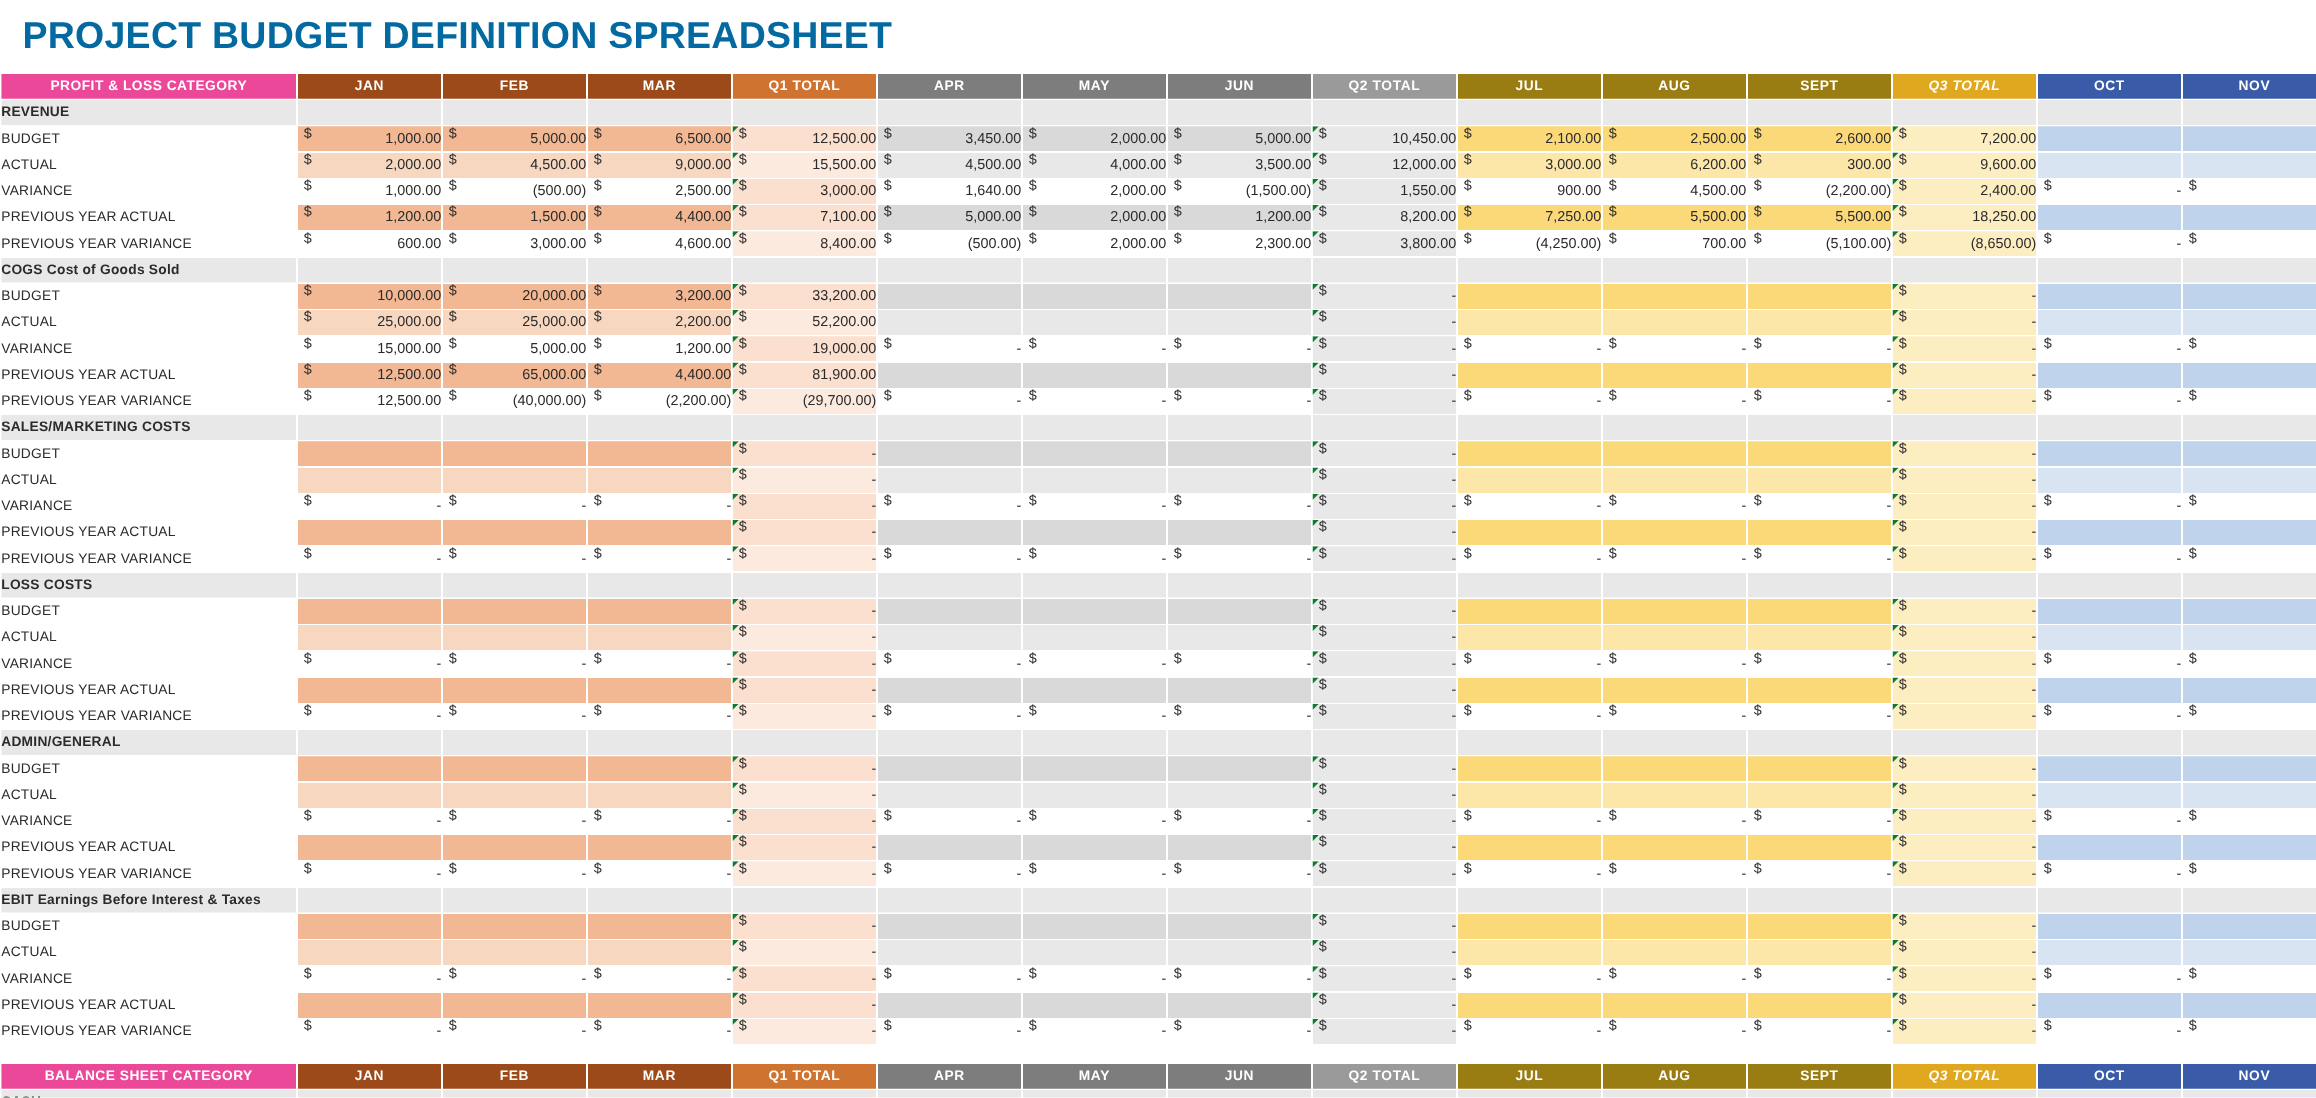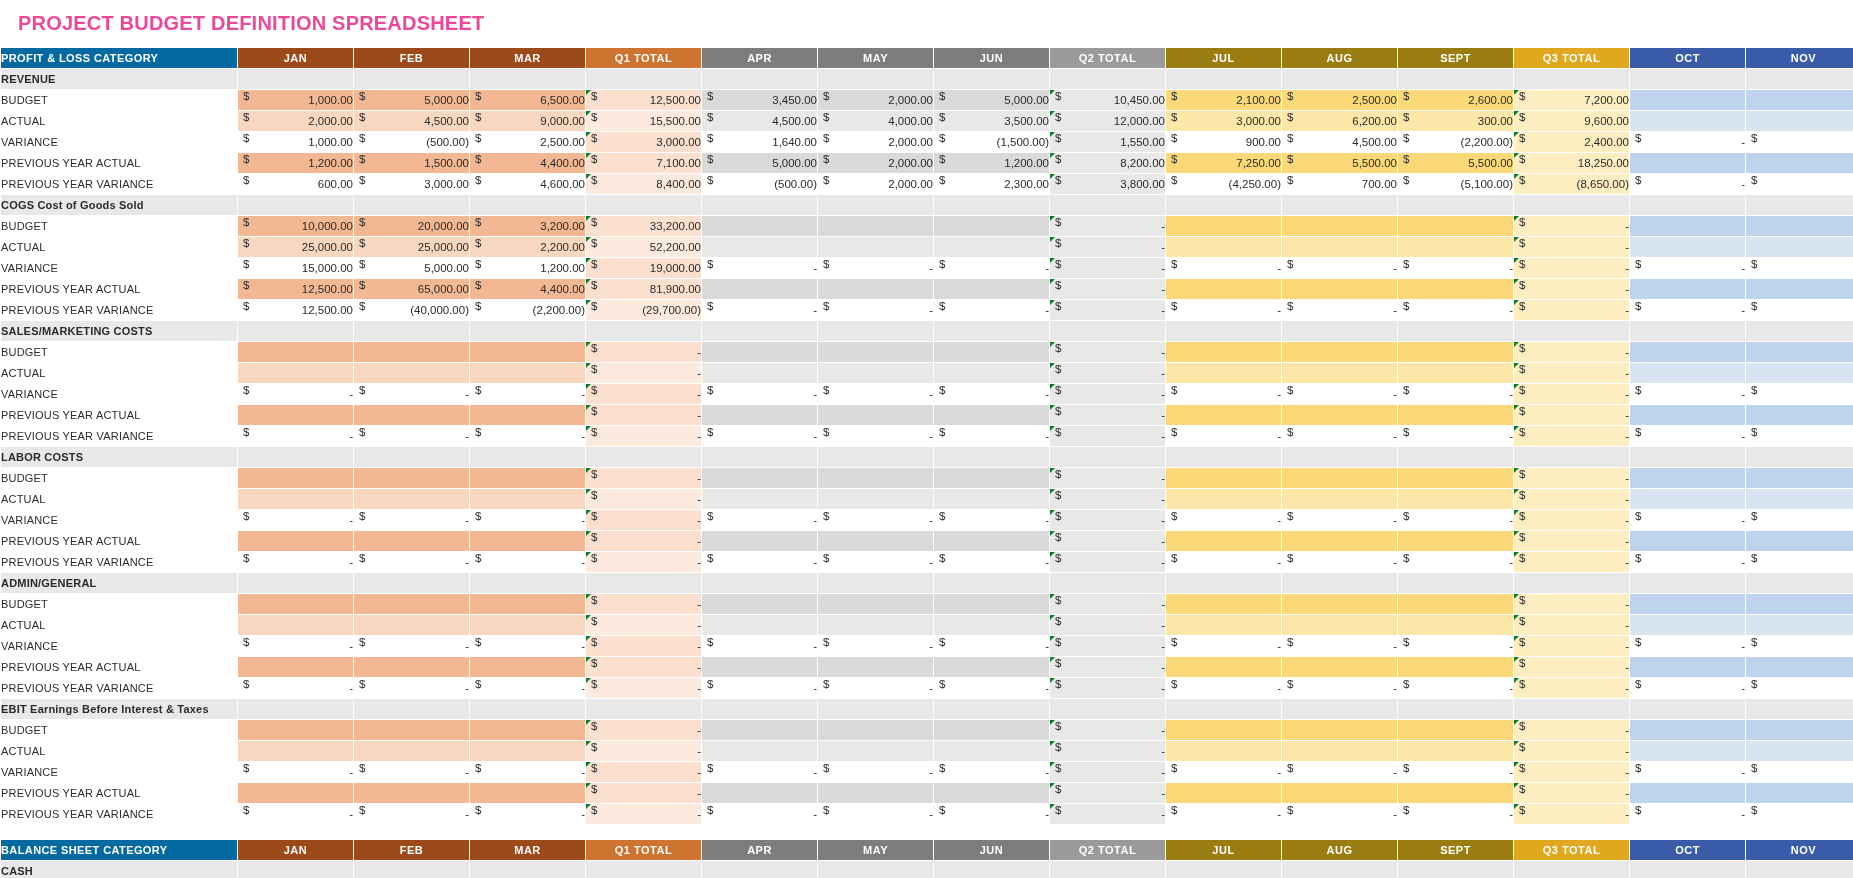--- a/index.html
+++ b/index.html
@@ -12,23 +12,23 @@
     width: 1853px;
     height: 878px;
     overflow: hidden;
   }
   .page {
     width: 1853px;
     padding: 0;
     box-sizing: border-box;
   }
   .title {
-    font-size: 20px;
+    font-size: 30px;
     font-weight: bold;
-    color: #ec4899;
+    color: #0369a1;
     letter-spacing: 0.2px;
     padding: 12px 0 12px 18px;
   }
   table.sheet {
     border-collapse: collapse;
     table-layout: fixed;
     width: 1853px;
     font-size: 11.5px;
     color: #2b2b2b;
   }
@@ -47,31 +47,31 @@
   
   .hdr {
     font-size: 11px;
     font-weight: bold;
     letter-spacing: 0.5px;
     text-align: center;
     color: #ffffff;
     height: 23px;
   }
   .hdr.cat {
-    background: #0369a1;
-    text-align: left;
+    background: #ec4899;
+    text-align: center;
     padding-left: 0;
     letter-spacing: 0.4px;
   }
   .hdr.q1mon { background: #9c4a1a; }
   .hdr.q1tot { background: #cf7430; }
   .hdr.q2mon { background: #7d7d7d; margin-top: 34px; }
   .hdr.q2tot { background: #9a9a9a; }
   .hdr.q3mon { background: #9a7d12; }
-  .hdr.q3tot { background: #e0a81e; }
+  .hdr.q3tot { background: #e0a81e; font-style: italic; }
   .hdr.q4mon { background: #3a5ca8; }
 
   
   .sect {
     background: #e8e8e8;
     font-weight: bold;
     font-size: 11px;
     padding-left: 10px;
     color: #2b2b2b;
     letter-spacing: 0.2px;
@@ -480,21 +480,21 @@
           <td class="num f-white"><span class="cur">$</span><span>-</span></td>
           <td class="num f-white"><span class="cur">$</span><span>-</span></td>
           <td class="num f-white"><span class="cur">$</span><span>-</span></td>
           <td class="num f-q3t mark"><span class="cur">$</span><span>-</span></td>
           <td class="num f-white"><span class="cur">$</span><span>-</span></td>
           <td class="num f-white">
             <span class="cur">$</span>
           </td>
         </tr>
         <tr>
-          <td class="sect">LABOR COSTS</td>
+          <td class="sect">LOSS COSTS</td>
           <td class="sect blank"></td>
           <td class="sect blank"></td>
           <td class="sect blank"></td>
           <td class="sect blank"></td>
           <td class="sect blank"></td>
           <td class="sect blank"></td>
           <td class="sect blank"></td>
           <td class="sect blank"></td>
           <td class="sect blank"></td>
           <td class="sect blank"></td>

